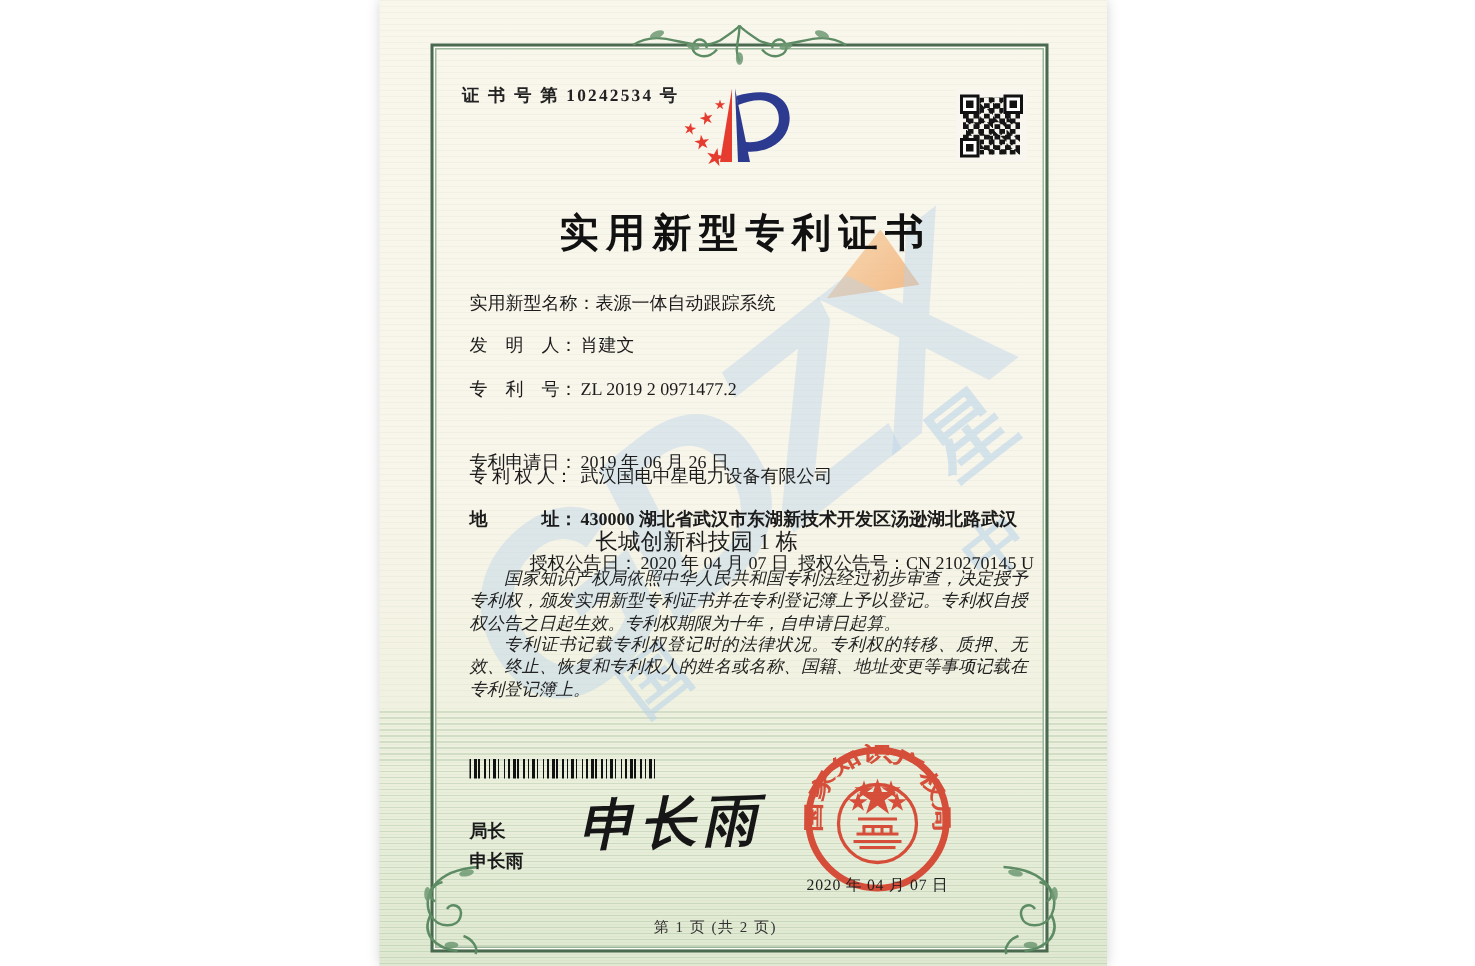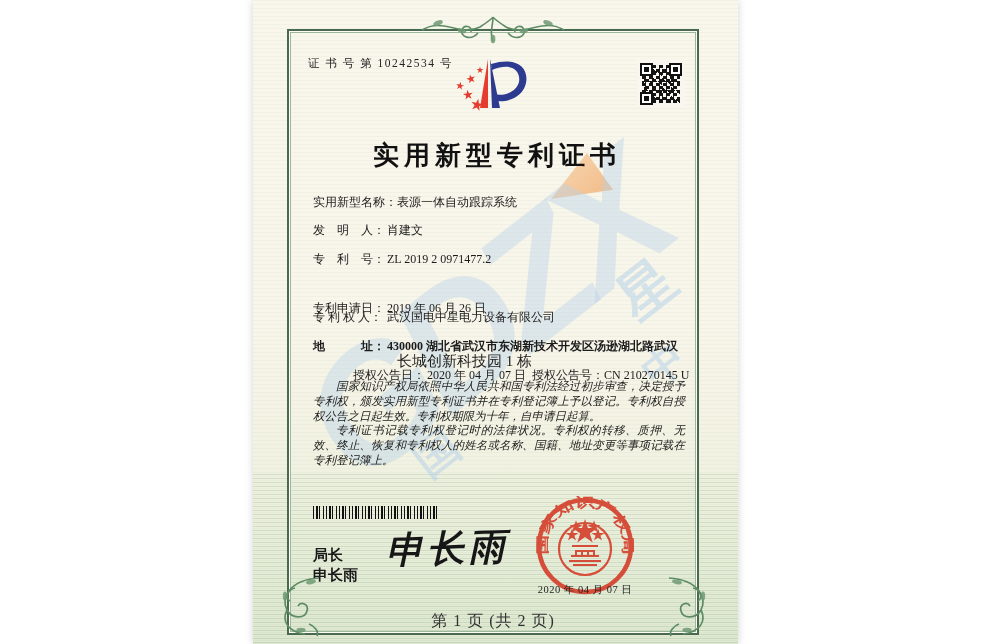--- a/index.html
+++ b/index.html
@@ -34,21 +34,21 @@
   
   .frame { position:absolute; left:34px; top:29px; width:412px; height:606px; z-index:2;
            border:2px solid #4a6a50; box-shadow:inset 0 0 0 1px #fdfcf5, inset 0 0 0 2px #9cb79c; }
   .flourish { position:absolute; z-index:3; }
   .flourish-top { left:165px; top:11px; }
   .flourish-bl  { left:22px;  top:574px; }
   .flourish-br  { left:412px; top:574px; transform:scaleX(-1); }
 
   
   .content { position:absolute; inset:0; z-index:4; color:#1c1c1c; }
-  .cert-no { position:absolute; left:55px; top:56px; font-size:11.5px; letter-spacing:1.5px; color:#222; }
+  .cert-no { position:absolute; left:55px; top:56px; font-size:11.5px; letter-spacing:1.5px; color:#222;font-weight:bold; }
 
   .logo { position:absolute; left:194px; top:56px; }
   .qr { position:absolute; left:384px; top:60px; width:48px; height:48px; background:#f8f6ee; padding:3px; }
   .qr-modules { position:absolute; left:5px; top:5px; width:38px; height:38px;
            background:
              repeating-conic-gradient(#151515 0 25%, transparent 0 50%) 0 0/7px 7px,
              repeating-conic-gradient(transparent 0 25%, #151515 0 37%, transparent 0 50%) 2px 3px/9px 9px; }
   .qr-finder { position:absolute; width:13px; height:13px; border:2px solid #111; background:#fff;
            display:flex; align-items:center; justify-content:center; }
   .qr-finder::after { content:""; width:5px; height:5px; background:#111; }
@@ -66,32 +66,32 @@
   .grant-no { position:absolute; left:179px; top:0; white-space:nowrap; }
 
   .body-text { position:absolute; left:60px; top:379px; width:372px; font-size:11.5px; line-height:14.8px;
            text-align:justify; word-break:break-all; font-style:italic; color:#222; }
   .body-text p { text-indent:2em; }
 
   .barcode { position:absolute; left:60px; top:506px; width:126px; height:13px;
            background:repeating-linear-gradient(90deg,#111 0 1px,transparent 1px 3px,#111 3px 5px,
              transparent 5px 6px,#111 6px 7px,transparent 7px 10px,#111 10px 11px,transparent 11px 13px); }
 
-  .bureau { position:absolute; left:60px; top:545px; font-family:Liberation Serif, serif;
-           font-size:15px; font-weight:bold; line-height:20px; color:#1a1a1a; }
+  .bureau { position:absolute; left:60px; top:545px; font-family:Liberation Mono, monospace;
+           font-size:12px; font-weight:bold; line-height:20px; color:#1a1a1a; }
   .autograph { position:absolute; left:133px; top:524px; font-size:37px; font-weight:bold; font-style:italic;
            color:#161616; transform:rotate(-2deg); letter-spacing:4px;
            font-family:"DejaVu Serif","Liberation Serif",serif; }
 
   .seal { position:absolute; left:282px; top:496px; width:100px; height:100px; opacity:.93; }
   .seal-date { position:absolute; left:282px; top:583px; width:100px; text-align:center;
            font-size:10.5px; color:#1e1e1e; letter-spacing:.5px; white-space:nowrap; }
 
-  .page-footer { position:absolute; left:34px; top:611px; width:412px; text-align:center;
-           font-size:16px; letter-spacing:1px; color:#333; }
+  .page-footer { position:absolute; left:18px; top:611px; width:412px; text-align:center;
+           font-size:10px; letter-spacing:1px; color:#333; }
 </style>
 </head>
 <body>
 
 <div class="stage">
   <div class="paper">
     <div class="paper-lines"></div>
     <div class="paper-lines-bottom"></div>
 
     <div class="watermark">

